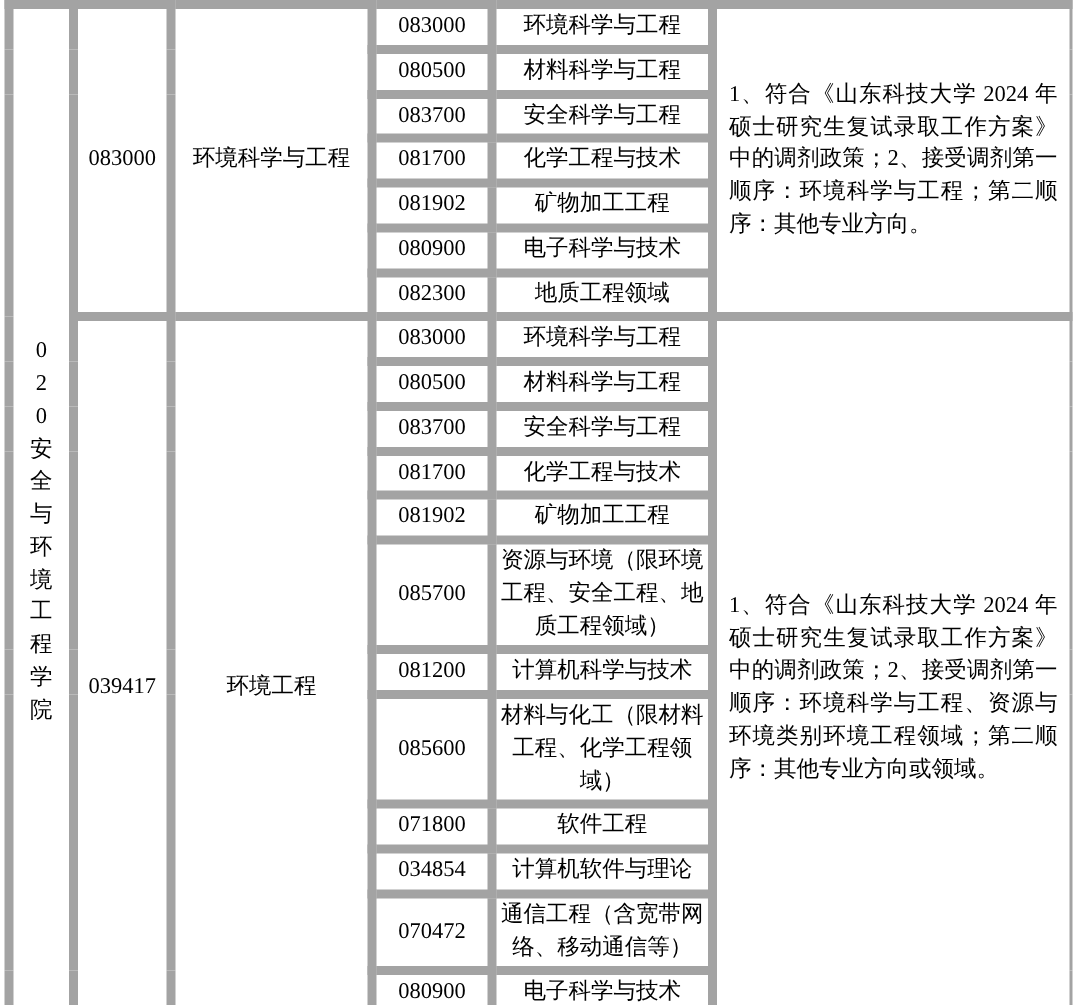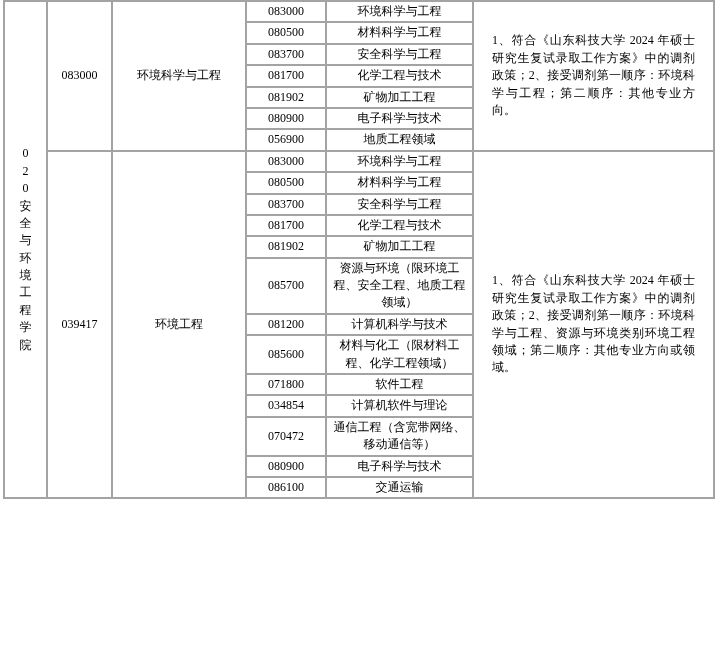--- a/index.html
+++ b/index.html
@@ -20,22 +20,22 @@
     height: 670px;
   }
   table.grid {
     border-collapse: collapse;
     table-layout: fixed;
     width: 710px;
     margin-left: 3px;
     margin-top: 0px;
   }
   table.grid td {
-    border: 2px solid #a3a3a3;
-    font-size: 12px;
+    border: 6px solid #a3a3a3;
+    font-size: 15px;
     line-height: 1.45;
     text-align: center;
     vertical-align: middle;
     padding: 1px 2px;
     box-sizing: border-box;
   }
   
   col.c-college { width: 43px; }
   col.c-code    { width: 65px; }
   col.c-major   { width: 134px; }
@@ -54,21 +54,21 @@
     text-align: center;
   }
   .note-cell {
     text-align: left;
     font-size: 13.5px;
     line-height: 1.95;
     padding: 4px 8px 4px 8px;
     vertical-align: middle;
   }
   .note-cell p {
-    margin: 16px;
+    margin: 6px;
     text-align: justify;
     text-justify: inter-ideograph;
   }
   .subname-cell {
     line-height: 1.7;
   }
 </style>
 </head>
 <body>
 
@@ -122,21 +122,21 @@
       </tr>
       <tr>
         <td>081902</td>
         <td class="subname-cell">矿物加工工程</td>
       </tr>
       <tr>
         <td>080900</td>
         <td class="subname-cell">电子科学与技术</td>
       </tr>
       <tr>
-        <td>056900</td>
+        <td>082300</td>
         <td class="subname-cell">地质工程领域</td>
       </tr>
 
       <tr>
         <td rowspan="13">039417</td>
         <td rowspan="13">环境工程</td>
         <td>083000</td>
         <td class="subname-cell">环境科学与工程</td>
         <td class="note-cell" rowspan="13">
           <p>1、符合《山东科技大学 2024 年硕士研究生复试录取工作方案》中的调剂政策；2、接受调剂第一顺序：环境科学与工程、资源与环境类别环境工程领域；第二顺序：其他专业方向或领域。</p>

